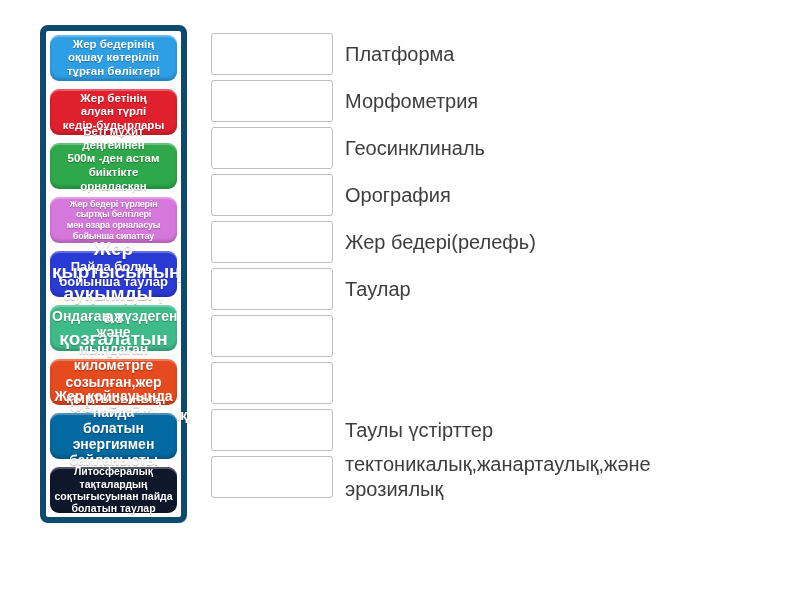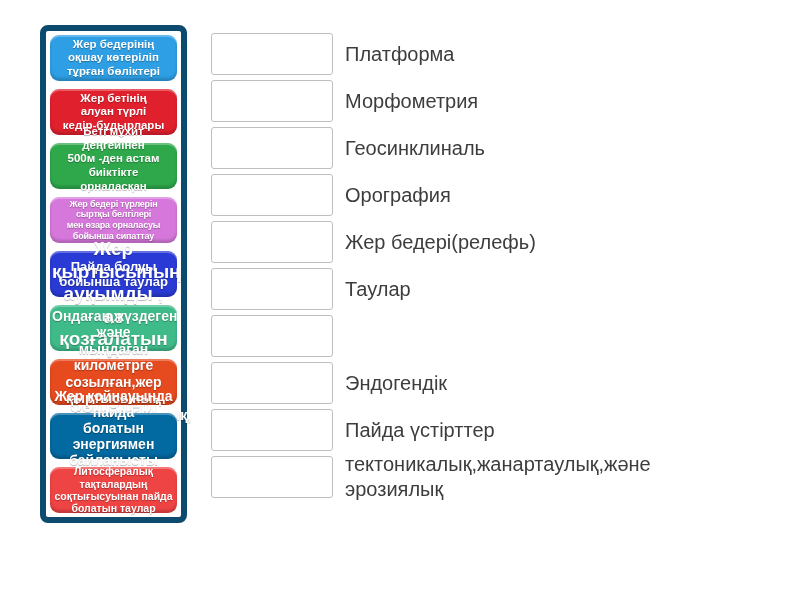--- a/index.html
+++ b/index.html
@@ -137,21 +137,21 @@
 мыңдаған километрге
 созылған,жер қыртысының
 енсіз,тектоникалық,
 қозғалмалы бөліктері</span>
     </div>
     <div class="tile" style="background-color: #0369a1;">
       <span class="tile-text">Жер қойнауында пайда
 болатын энергиямен
 байланысты үдерісті</span>
     </div>
-    <div class="tile" style="background-color: #ef4444;">
+    <div class="tile" style="background-color: #0f172a;">
       <span class="tile-text">Литосфералық
 тақталардың
 соқтығысуынан пайда
 болатын таулар</span>
     </div>
   </div>
 
   <div class="right-col">
     <div class="answer-row">
       <div class="drop-zone"></div>
@@ -175,25 +175,24 @@
     </div>
     <div class="answer-row">
       <div class="drop-zone"></div>
       <div class="answer-label">Таулар</div>
     </div>
     <div class="answer-row">
       <div class="drop-zone"></div>
     </div>
     <div class="answer-row">
       <div class="drop-zone"></div>
-      <div class="answer-label">Эндогендік</div>
     </div>
     <div class="answer-row">
       <div class="drop-zone"></div>
-      <div class="answer-label">Пайда үстірттер</div>
+      <div class="answer-label">Таулы үстірттер</div>
     </div>
     <div class="answer-row">
       <div class="drop-zone"></div>
       <div class="answer-label">тектоникалық,жанартаулық,және
 эрозиялық</div>
     </div>
   </div>
 
 </div>
 

